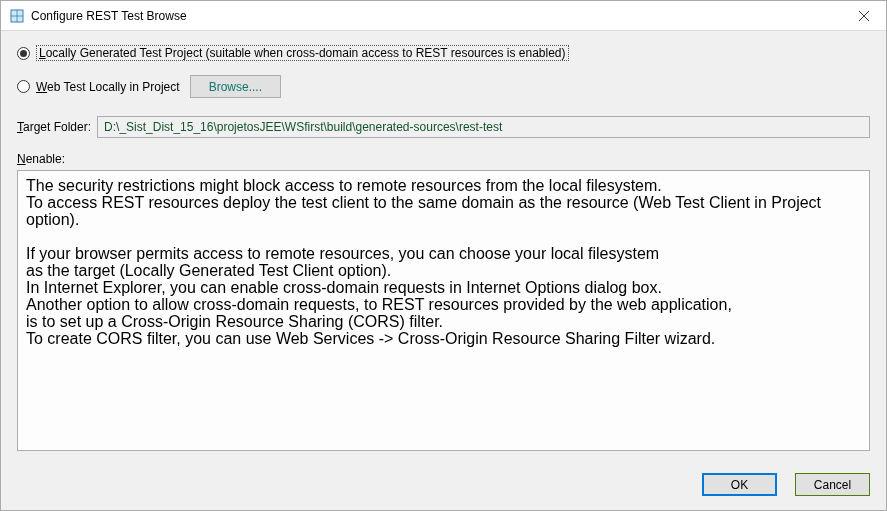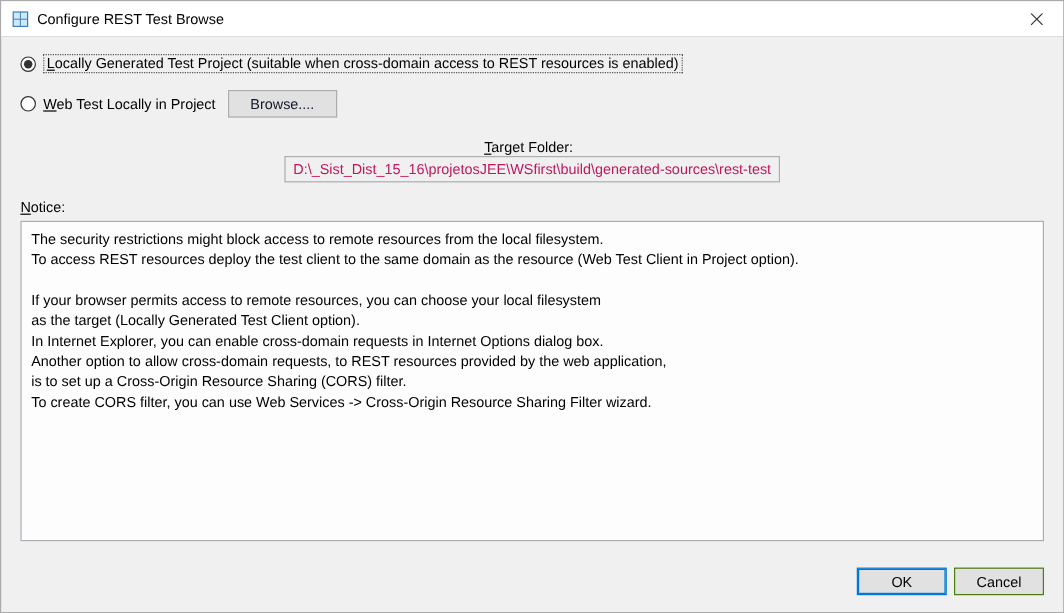--- a/index.html
+++ b/index.html
@@ -77,73 +77,72 @@
     border: 1px dotted #555;
     padding: 0 2px;
   }
 
   .browse-btn {
     margin-left: 10px;
     height: 23px;
     padding: 0 18px;
     background: #e1e1e1;
     border: 1px solid #adadad;
-    color: #0f172a;
+    color: #0f766e;
     font-size: 12px;
     display: inline-flex;
     align-items: center;
   }
 
   .field-row {
     display: flex;
     align-items: center;
     margin-top: 4px;
     margin-bottom: 14px;
-    flex-direction: column;
   }
   .field-label {
     font-size: 12px;
     margin-right: 6px;
     white-space: nowrap;
   }
   .field-label .mn { text-decoration: underline; }
   .text-field {
     flex: 1;
     height: 22px;
     border: 1px solid #abadb3;
     background: #f0f0f0;
-    color: #be185d;
+    color: #14532d;
     padding: 0 6px;
     font-size: 12px;
     line-height: 20px;
     overflow: hidden;
     white-space: nowrap;
   }
 
   .notice-label {
     font-size: 12px;
     margin-bottom: 4px;
   }
   .notice-label .mn { text-decoration: underline; }
 
   .notice-box {
     flex: 1;
     border: 1px solid #abadb3;
     background: #fdfdfd;
     padding: 6px 8px;
-    font-size: 12px;
+    font-size: 16px;
     line-height: 17px;
     white-space: pre-wrap;
     overflow: auto;
   }
 
   .footer {
     display: flex;
     justify-content: flex-end;
-    gap: 6px;
+    gap: 18px;
     padding: 10px 16px 14px 16px;
     margin-left: 27px;
   }
   .btn {
     width: 75px;
     height: 23px;
     border: 1px solid #4d7c0f;
     background: #e1e1e1;
     font-size: 12px;
     display: inline-flex;
@@ -187,21 +186,21 @@
     <span class="radio"></span>
     <span class="radio-label"><span class="mn">W</span><span>eb Test Locally in Project</span></span>
     <span class="browse-btn">Browse....</span>
   </div>
 
   <div class="field-row">
     <span class="field-label"><span class="mn">T</span><span>arget Folder:</span></span>
     <div class="text-field">D:\_Sist_Dist_15_16\projetosJEE\WSfirst\build\generated-sources\rest-test</div>
   </div>
 
-  <div class="notice-label"><span class="mn">N</span><span>otice:</span></div>
+  <div class="notice-label"><span class="mn">N</span><span>enable:</span></div>
 
   <div class="notice-box">The security restrictions might block access to remote resources from the local filesystem.
 To access REST resources deploy the test client to the same domain as the resource (Web Test Client in Project option).
 
 If your browser permits access to remote resources, you can choose your local filesystem
 as the target (Locally Generated Test Client option).
 In Internet Explorer, you can enable cross-domain requests in Internet Options dialog box.
 Another option to allow cross-domain requests, to REST resources provided by the web application,
 is to set up a Cross-Origin Resource Sharing (CORS) filter.
 To create CORS filter, you can use Web Services -&gt; Cross-Origin Resource Sharing Filter wizard.</div>

